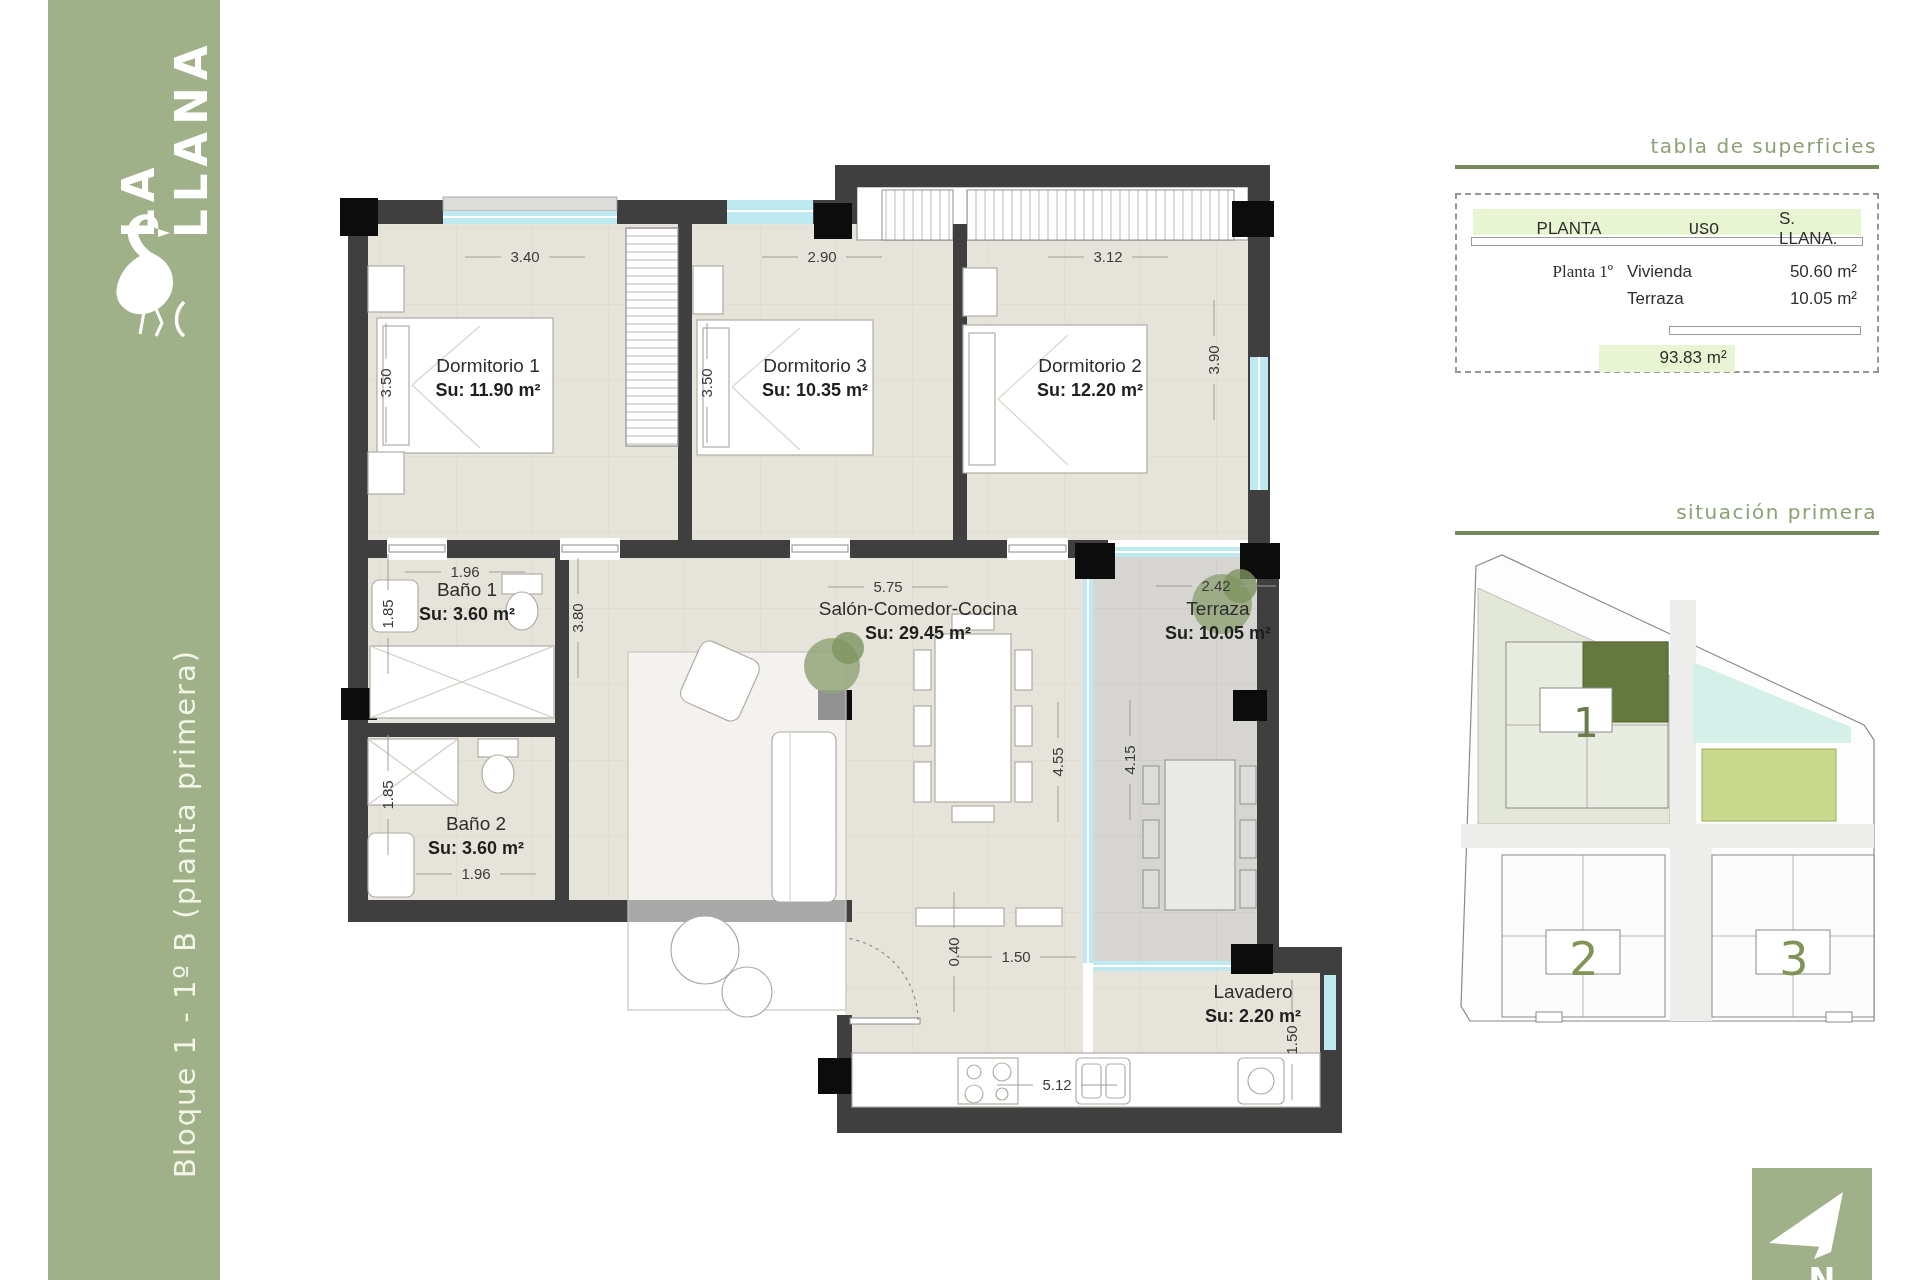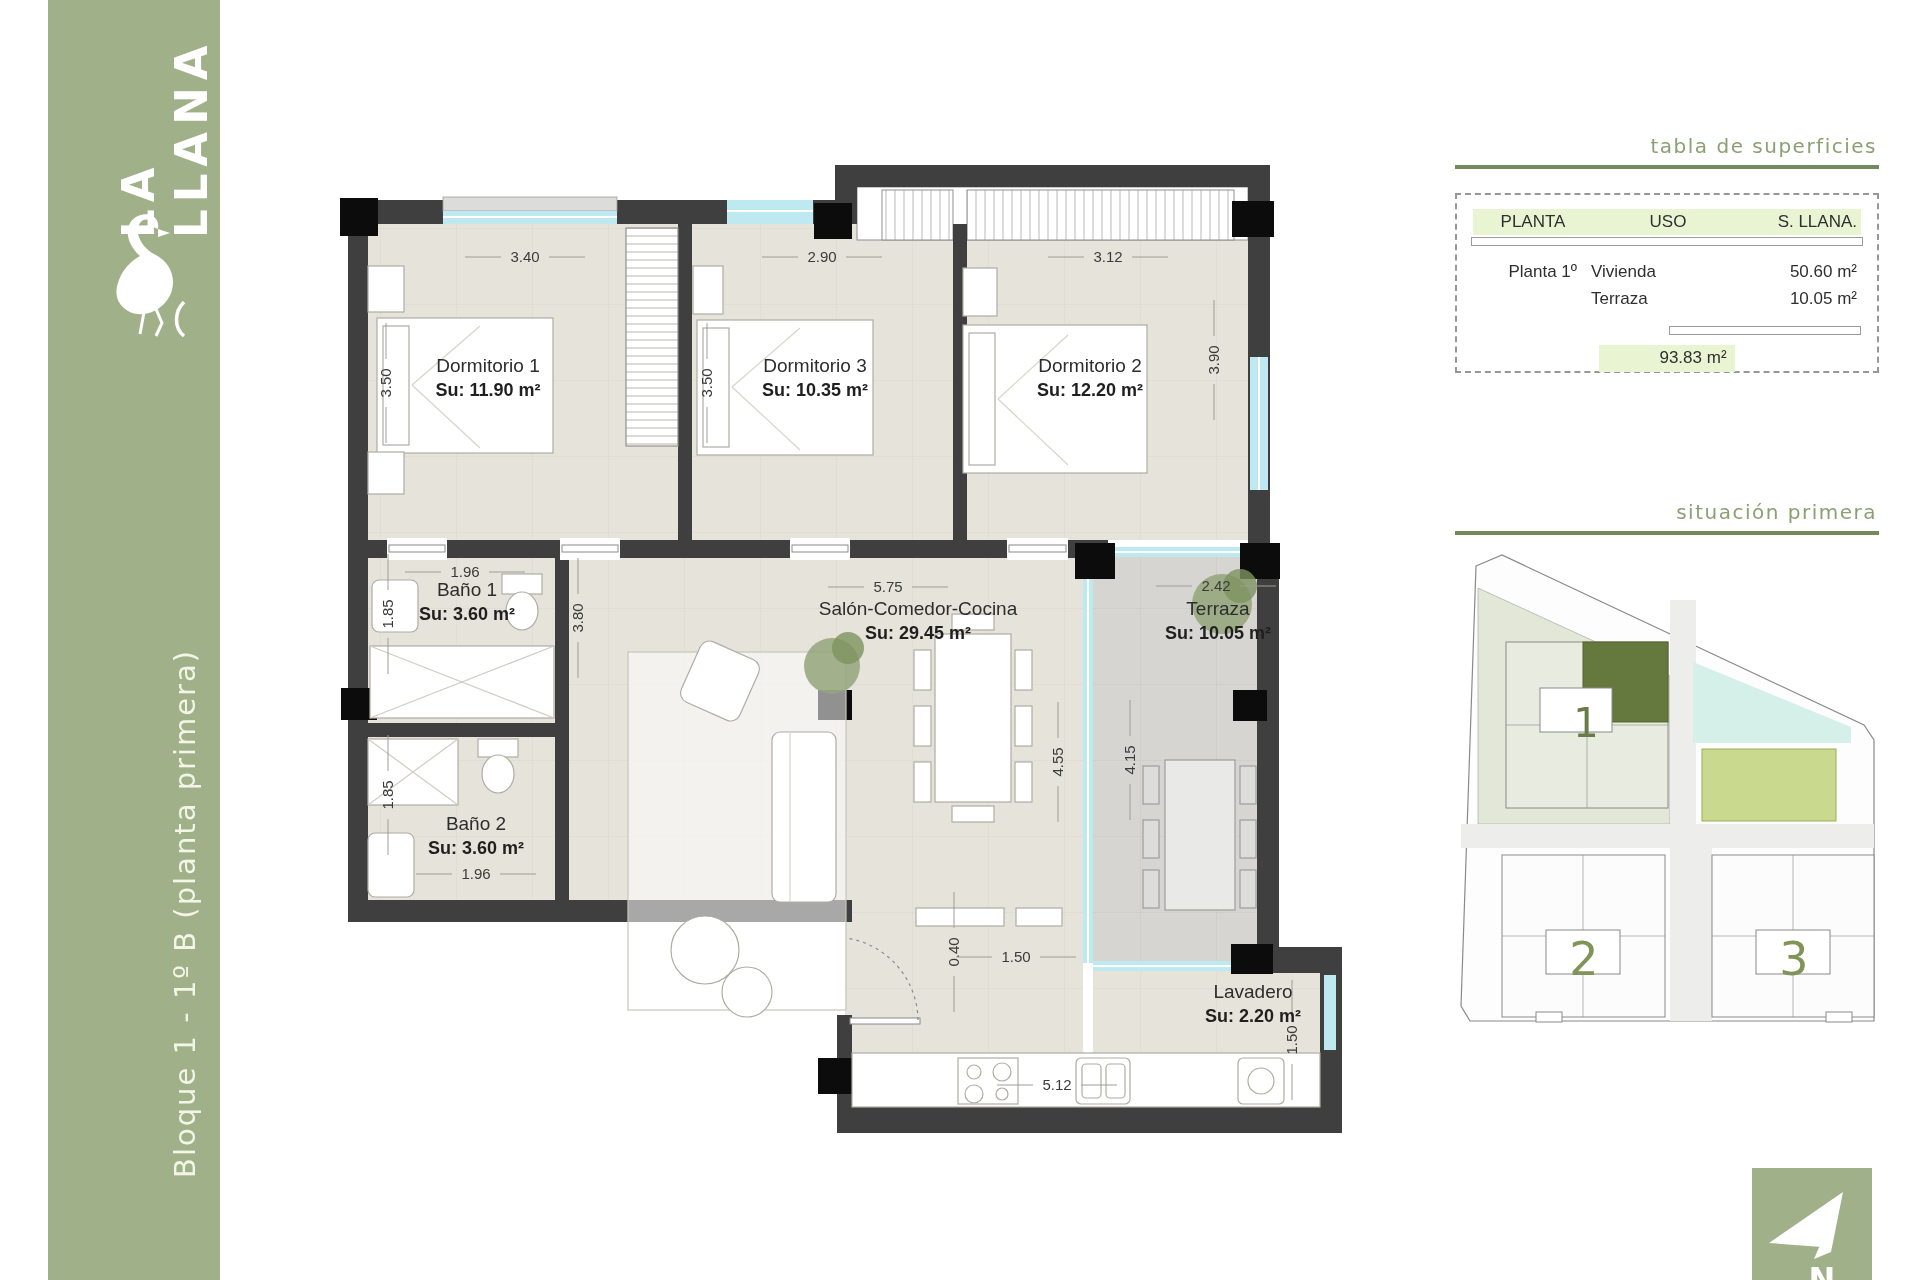--- a/index.html
+++ b/index.html
@@ -35,29 +35,29 @@
     text-align:right;color:var(--accent-green-text,#8ba173);
     font-family:"DejaVu Sans",sans-serif;font-size:20px;letter-spacing:1.5px;
     margin:0 2px 7px 0;
   }
   .panel-rule{height:4px;background:var(--accent-green-dark,#74895c);}
   .sbox{
     margin-top:24px;border:2px dashed #979797;background:#fff;
     padding:14px 14px 16px 14px;height:146px;
     font-size:17px;color:#2f2f2f;
   }
-  .srow{display:grid;grid-template-columns:120px 150px 1fr;align-items:center;}
+  .srow{display:grid;grid-template-columns:120px 150px 1fr;align-items:center;padding-left:36px;}
   .shead{background:var(--row-highlight,#e9f5d2);height:26px;margin:0 2px;}
   .shead span{display:flex;align-items:center;height:100%;}
   .h-planta{justify-content:center;}
-  .h-uso{justify-content:center;}
+  .h-uso{justify-content:center;font-family:Liberation Mono, monospace;}
   .h-sconst{justify-content:flex-end;padding-right:4px;}
   .divider-bar{height:7px;border:1px solid #9a9a9a;background:#fff;margin:2px 0 12px 0;}
   .divider-bar.short{width:190px;margin:14px 2px 10px auto;}
-  .c-planta{text-align:right;padding-right:14px;}
+  .c-planta{text-align:right;padding-right:14px;font-family:Liberation Serif, serif;}
   .c-uso{text-align:left;}
   .c-sconst{text-align:right;padding-right:6px;}
   .srow.data{height:27px;}
   .total-row{text-align:center;margin-top:2px;}
   .total-badge{
     display:inline-block;background:var(--row-highlight,#e9f5d2);
     padding:3px 8px 4px 60px;
   }
   
   .compass{

